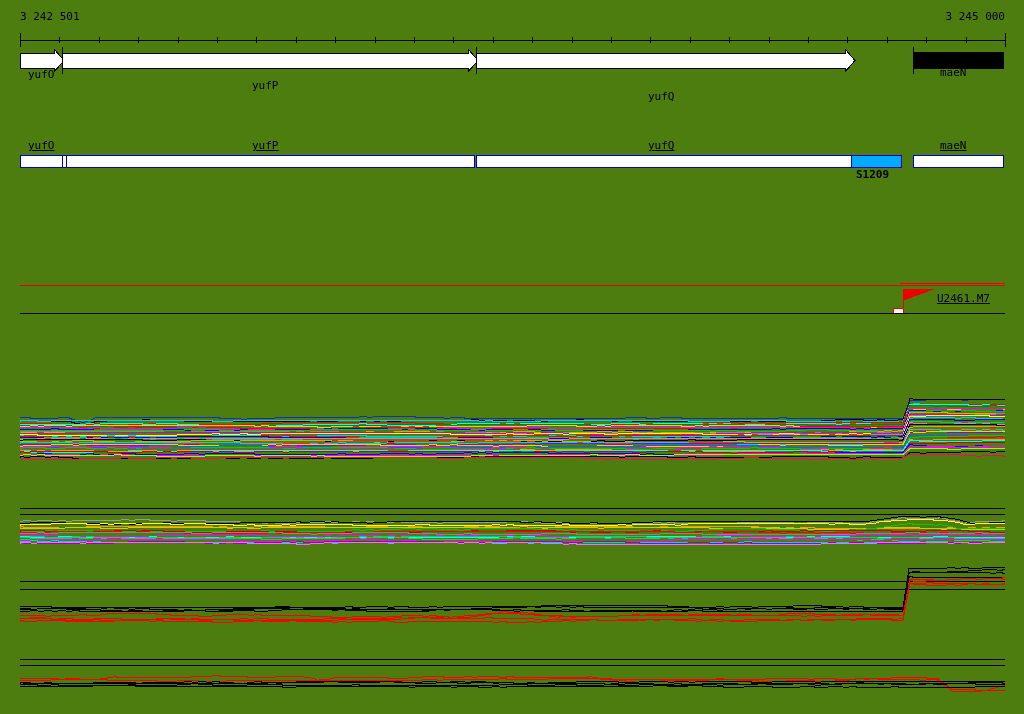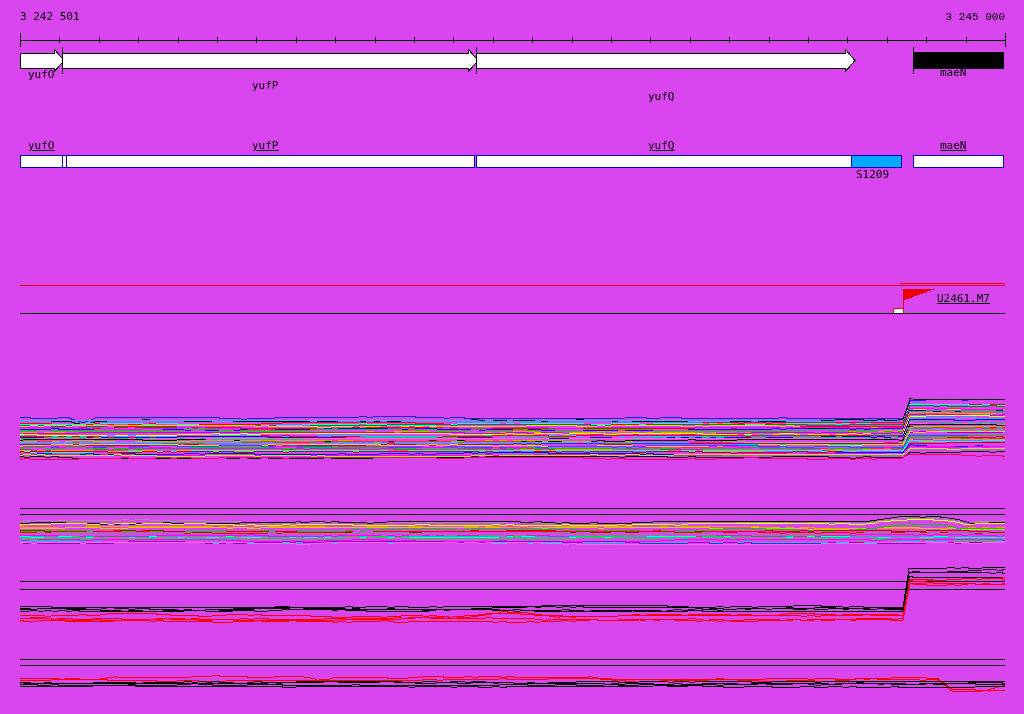--- a/index.html
+++ b/index.html
@@ -1,16 +1,16 @@
 <!DOCTYPE html>
 <html><head>
 <meta charset="utf-8">
 <style>
   html,body{margin:0;padding:0;background:#ffffff;}
-  .canvas{position:relative;width:1024px;height:714px;background:#d946ef;overflow:hidden;
+  .canvas{position:relative;width:1024px;height:714px;background:#4d7c0f;overflow:hidden;
           font-family:"DejaVu Sans Mono","Liberation Mono",monospace;}
   svg{position:absolute;left:0;top:0;}
   .lbl{position:absolute;font-size:11px;line-height:12px;color:#000;white-space:pre;}
   .lbl.u{text-decoration:underline;cursor:pointer;}
 </style>
 </head>
 <body>
 
 <div class="canvas">
   <svg id="plot" width="1024" height="714" viewBox="0 0 1024 714" shape-rendering="crispEdges">
@@ -131,27 +131,27 @@
       <polyline points="20,665.5 20,665.5 27,665.5 34,665.5 41,665.5 48,665.5 55,665.5 62,665.5 69,665.5 76,665.5 83,665.5 90,665.5 97,665.5 104,665.5 111,665.5 118,665.5 125,665.5 132,665.5 139,665.5 146,665.5 153,665.5 160,665.5 167,665.5 174,665.5 181,665.5 188,665.5 195,665.5 202,665.5 209,665.5 216,665.5 223,665.5 230,665.5 237,665.5 244,665.5 251,665.5 258,665.5 265,665.5 272,665.5 279,665.5 286,665.5 293,665.5 300,665.5 307,665.5 314,665.5 321,665.5 328,665.5 335,665.5 342,665.5 349,665.5 356,665.5 363,665.5 370,665.5 377,665.5 384,665.5 391,665.5 398,665.5 405,665.5 412,665.5 419,665.5 426,665.5 433,665.5 440,665.5 447,665.5 454,665.5 461,665.5 468,665.5 475,665.5 482,665.5 489,665.5 496,665.5 503,665.5 510,665.5 517,665.5 524,665.5 531,665.5 538,665.5 545,665.5 552,665.5 559,665.5 566,665.5 573,665.5 580,665.5 587,665.5 594,665.5 601,665.5 608,665.5 615,665.5 622,665.5 629,665.5 636,665.5 643,665.5 650,665.5 657,665.5 664,665.5 671,665.5 678,665.5 685,665.5 692,665.5 699,665.5 706,665.5 713,665.5 720,665.5 727,665.5 734,665.5 741,665.5 748,665.5 755,665.5 762,665.5 769,665.5 776,665.5 783,665.5 790,665.5 797,665.5 804,665.5 811,665.5 818,665.5 825,665.5 832,665.5 839,665.5 846,665.5 853,665.5 860,665.5 867,665.5 874,665.5 881,665.5 888,665.5 895,665.5 902,665.5 909,665.5 916,665.5 923,665.5 930,665.5 937,665.5 944,665.5 951,665.5 958,665.5 965,665.5 972,665.5 979,665.5 986,665.5 993,665.5 1000,665.5 1005,665.5" fill="none" stroke="#000000" stroke-width="1"></polyline>
       <polyline points="20,678.5 20,678.5 27,678.5 34,678.5 41,678.5 48,678.5 55,678.5 62,679.5 69,678.5 76,678.5 83,679.5 90,679.5 95,679.5 97,679.5 104,678.5 111,677.5 115,676.5 118,677.5 125,677.5 132,677.5 139,677.5 146,677.5 153,677.5 160,677.5 167,677.5 174,677.5 181,677.5 188,677.5 195,676.5 202,676.5 209,676.5 216,675.5 223,676.5 230,676.5 237,676.5 244,676.5 251,677.5 258,677.5 265,677.5 272,677.5 279,676.5 286,676.5 293,676.5 300,676.5 300,676.5 307,677.5 314,678.5 318,680.5 321,679.5 328,679.5 335,677.5 342,677.5 345,677.5 349,677.5 356,677.5 363,677.5 370,677.5 377,677.5 384,677.5 391,678.5 398,678.5 405,678.5 412,677.5 419,677.5 426,676.5 433,676.5 440,676.5 447,677.5 454,677.5 461,677.5 468,676.5 475,677.5 482,676.5 489,676.5 496,676.5 503,677.5 510,676.5 517,677.5 524,677.5 531,677.5 538,677.5 545,677.5 552,677.5 559,677.5 566,677.5 573,677.5 580,677.5 587,677.5 590,676.5 594,677.5 601,678.5 608,678.5 615,679.5 622,680.5 629,681.5 635,681.5 636,682.5 643,681.5 650,681.5 657,681.5 664,680.5 671,680.5 678,680.5 685,680.5 692,680.5 699,680.5 706,680.5 713,679.5 720,679.5 727,679.5 734,679.5 741,680.5 748,680.5 755,680.5 762,681.5 769,681.5 776,681.5 783,681.5 790,680.5 797,680.5 804,680.5 811,680.5 818,681.5 825,681.5 830,681.5 832,681.5 839,680.5 846,680.5 853,679.5 858,678.5 860,678.5 867,678.5 874,678.5 881,678.5 888,678.5 895,677.5 902,677.5 909,677.5 916,677.5 923,677.5 930,678.5 937,678.5 938,678.5 944,683.5 951,688.5 953,689.5 958,689.5 965,689.5 972,689.5 979,690.5 985,690.5 986,690.5 993,688.5 1000,686.5 1005,685.5" fill="none" stroke="#ff0000" stroke-width="1"></polyline>
       <polyline points="20,680.5 20,680.5 27,680.5 34,680.5 41,680.5 48,680.5 55,679.5 62,679.5 69,679.5 76,679.5 83,679.5 90,679.5 97,679.5 104,679.5 111,680.5 118,680.5 125,680.5 132,680.5 139,680.5 146,680.5 153,680.5 160,681.5 167,681.5 174,681.5 181,680.5 188,680.5 195,680.5 202,681.5 209,681.5 216,681.5 223,681.5 230,680.5 237,680.5 244,680.5 251,680.5 258,680.5 265,680.5 272,680.5 279,680.5 286,680.5 293,680.5 300,680.5 300,680.5 307,680.5 314,680.5 321,680.5 328,680.5 335,680.5 342,680.5 349,680.5 356,680.5 363,680.5 370,680.5 377,680.5 384,680.5 391,680.5 398,680.5 405,680.5 412,680.5 419,680.5 426,679.5 433,679.5 440,680.5 447,679.5 454,679.5 461,679.5 468,679.5 475,679.5 482,679.5 489,679.5 496,679.5 503,678.5 510,679.5 517,679.5 524,679.5 531,679.5 538,679.5 545,679.5 552,678.5 559,678.5 566,678.5 573,678.5 580,678.5 587,678.5 594,678.5 600,678.5 601,679.5 608,679.5 615,680.5 622,679.5 629,679.5 636,679.5 643,679.5 650,679.5 657,679.5 664,679.5 671,679.5 678,679.5 685,679.5 692,679.5 699,679.5 706,679.5 713,679.5 720,678.5 727,679.5 734,679.5 741,679.5 748,679.5 755,679.5 762,679.5 769,678.5 776,678.5 783,678.5 790,678.5 797,678.5 804,678.5 811,679.5 818,678.5 825,678.5 832,678.5 839,679.5 846,679.5 853,679.5 860,678.5 867,679.5 874,678.5 881,679.5 888,679.5 895,679.5 902,679.5 909,679.5 916,679.5 923,680.5 930,679.5 937,679.5 938,680.5 944,684.5 951,690.5 953,691.5 958,691.5 965,691.5 972,691.5 979,691.5 986,690.5 993,690.5 1000,690.5 1005,690.5" fill="none" stroke="#ff0000" stroke-width="1"></polyline>
       <polyline points="20,682.5 20,682.5 27,682.5 34,683.5 41,683.5 48,682.5 55,683.5 62,683.5 69,683.5 76,683.5 83,683.5 90,683.5 97,683.5 104,683.5 111,683.5 118,683.5 125,683.5 132,683.5 139,683.5 146,683.5 153,683.5 160,683.5 167,683.5 174,683.5 181,683.5 188,683.5 195,683.5 202,683.5 209,683.5 216,683.5 223,683.5 230,683.5 237,683.5 244,683.5 251,683.5 258,683.5 265,683.5 272,682.5 279,683.5 286,682.5 293,682.5 300,681.5 307,681.5 314,681.5 321,681.5 328,681.5 335,681.5 342,681.5 349,681.5 356,681.5 363,681.5 370,681.5 377,681.5 384,681.5 391,681.5 398,682.5 405,682.5 412,682.5 419,682.5 426,681.5 433,681.5 440,682.5 447,682.5 454,682.5 461,683.5 468,683.5 475,682.5 482,682.5 489,682.5 496,682.5 500,682.5 503,682.5 510,682.5 517,683.5 524,683.5 531,683.5 538,683.5 545,683.5 552,682.5 559,682.5 566,682.5 573,682.5 580,681.5 587,681.5 594,681.5 601,681.5 608,681.5 615,681.5 622,682.5 629,682.5 636,682.5 643,681.5 650,681.5 657,681.5 664,681.5 671,682.5 678,681.5 685,681.5 692,682.5 699,681.5 706,681.5 713,681.5 720,681.5 727,681.5 734,681.5 741,681.5 748,681.5 755,682.5 762,682.5 769,682.5 776,681.5 783,681.5 790,681.5 797,681.5 804,681.5 811,681.5 818,682.5 825,681.5 832,681.5 839,681.5 846,681.5 853,681.5 860,681.5 867,681.5 874,681.5 881,681.5 888,681.5 895,681.5 902,681.5 909,681.5 916,681.5 923,681.5 930,681.5 937,681.5 944,681.5 951,681.5 958,681.5 965,681.5 972,681.5 979,681.5 986,681.5 993,681.5 1000,681.5 1005,681.5" fill="none" stroke="#000000" stroke-width="1"></polyline>
       <polyline points="20,683.5 20,682.5 27,683.5 34,683.5 41,683.5 48,683.5 55,683.5 62,683.5 69,683.5 76,683.5 83,683.5 90,683.5 97,682.5 104,682.5 111,682.5 118,682.5 125,682.5 132,682.5 139,683.5 146,682.5 153,682.5 160,682.5 167,682.5 174,682.5 181,682.5 188,681.5 195,682.5 202,681.5 209,682.5 216,681.5 223,682.5 230,682.5 237,683.5 244,683.5 251,682.5 258,681.5 265,682.5 272,682.5 279,682.5 286,682.5 293,682.5 300,682.5 307,682.5 314,682.5 321,682.5 328,681.5 335,681.5 342,682.5 349,682.5 356,682.5 363,682.5 370,682.5 377,682.5 384,681.5 391,681.5 398,681.5 405,682.5 412,682.5 419,683.5 426,683.5 433,683.5 440,682.5 447,682.5 454,681.5 461,681.5 468,682.5 475,681.5 482,681.5 489,682.5 496,683.5 503,682.5 510,682.5 517,683.5 524,683.5 531,682.5 538,683.5 545,683.5 552,683.5 559,683.5 566,683.5 573,683.5 580,683.5 587,683.5 594,683.5 601,683.5 608,684.5 615,683.5 622,684.5 629,683.5 636,683.5 643,683.5 650,683.5 657,684.5 664,684.5 671,684.5 678,683.5 685,684.5 692,684.5 699,684.5 706,683.5 713,683.5 720,683.5 727,683.5 734,683.5 741,684.5 748,684.5 755,684.5 762,683.5 769,683.5 776,684.5 783,684.5 790,684.5 797,683.5 804,683.5 811,684.5 818,685.5 825,684.5 832,684.5 839,683.5 846,683.5 853,683.5 860,682.5 867,683.5 874,683.5 881,684.5 888,683.5 895,684.5 902,684.5 909,684.5 916,684.5 923,683.5 930,683.5 937,683.5 944,683.5 951,683.5 958,683.5 965,683.5 972,682.5 979,682.5 986,682.5 993,682.5 1000,682.5 1005,683.5" fill="none" stroke="#000000" stroke-width="1"></polyline>
       <polyline points="20,684.5 20,684.5 27,684.5 34,684.5 41,685.5 48,685.5 55,684.5 62,685.5 69,685.5 76,685.5 83,685.5 90,685.5 97,685.5 104,685.5 111,685.5 118,685.5 125,685.5 132,684.5 139,685.5 146,685.5 153,685.5 160,685.5 167,685.5 174,685.5 181,684.5 188,684.5 195,683.5 202,684.5 209,684.5 216,685.5 223,685.5 230,685.5 237,685.5 244,685.5 251,684.5 258,684.5 265,684.5 272,684.5 279,684.5 286,685.5 293,685.5 300,685.5 307,685.5 314,685.5 321,685.5 328,685.5 335,685.5 342,685.5 349,685.5 356,684.5 363,685.5 370,685.5 377,685.5 384,685.5 391,685.5 398,685.5 405,685.5 412,685.5 419,685.5 426,685.5 433,685.5 440,685.5 447,685.5 454,685.5 461,685.5 468,685.5 475,685.5 482,685.5 489,685.5 496,685.5 503,684.5 510,684.5 517,684.5 524,684.5 531,685.5 538,685.5 545,685.5 552,685.5 559,684.5 566,684.5 573,684.5 580,685.5 587,685.5 594,685.5 601,685.5 608,684.5 615,684.5 622,685.5 629,685.5 636,685.5 643,684.5 650,684.5 657,684.5 664,684.5 671,685.5 678,685.5 685,685.5 692,685.5 699,685.5 706,684.5 713,684.5 720,685.5 727,684.5 734,684.5 741,684.5 748,684.5 755,683.5 762,683.5 769,684.5 776,683.5 783,683.5 790,683.5 797,683.5 804,683.5 811,683.5 818,683.5 825,683.5 832,684.5 839,684.5 846,683.5 853,683.5 860,683.5 867,683.5 874,683.5 881,683.5 888,683.5 895,683.5 902,683.5 909,684.5 916,684.5 923,684.5 930,683.5 937,684.5 944,684.5 951,683.5 958,683.5 965,683.5 972,683.5 979,684.5 986,684.5 993,684.5 1000,684.5 1005,684.5" fill="none" stroke="#000000" stroke-width="1"></polyline>
       <polyline points="20,686.5 20,686.5 27,686.5 34,686.5 41,686.5 48,686.5 55,686.5 62,686.5 69,686.5 76,686.5 83,686.5 90,686.5 97,685.5 104,685.5 111,685.5 118,685.5 125,685.5 132,685.5 139,686.5 146,686.5 153,686.5 160,686.5 167,686.5 174,686.5 181,686.5 188,686.5 195,686.5 202,686.5 209,686.5 216,686.5 223,686.5 230,686.5 237,686.5 244,686.5 251,686.5 258,686.5 265,686.5 272,686.5 279,686.5 286,687.5 293,687.5 300,686.5 307,686.5 314,686.5 321,686.5 328,686.5 335,686.5 342,686.5 349,686.5 356,686.5 363,686.5 370,686.5 377,686.5 384,686.5 391,686.5 398,686.5 400,686.5 405,686.5 412,687.5 419,686.5 426,686.5 433,686.5 440,686.5 447,686.5 454,687.5 461,686.5 468,686.5 475,686.5 482,687.5 489,687.5 496,686.5 503,687.5 510,686.5 517,686.5 524,686.5 531,686.5 538,686.5 545,686.5 552,686.5 559,686.5 566,686.5 573,686.5 580,686.5 587,686.5 594,686.5 601,686.5 608,686.5 615,686.5 622,686.5 629,686.5 636,686.5 643,686.5 650,686.5 657,685.5 664,685.5 671,686.5 678,686.5 685,686.5 692,685.5 699,685.5 706,686.5 713,686.5 720,686.5 727,687.5 734,687.5 741,687.5 748,686.5 755,686.5 762,686.5 769,686.5 776,687.5 783,687.5 790,687.5 797,687.5 804,686.5 811,686.5 818,687.5 825,687.5 832,686.5 839,686.5 846,687.5 853,686.5 860,687.5 867,687.5 874,687.5 881,687.5 888,687.5 895,686.5 902,687.5 909,687.5 916,687.5 923,687.5 930,687.5 937,687.5 944,687.5 951,687.5 958,687.5 965,687.5 972,687.5 979,686.5 986,686.5 993,686.5 1000,686.5 1005,686.5" fill="none" stroke="#000000" stroke-width="1"></polyline>
     </svg>
 
   <div class="lbl" style="left: 20px; top: 11px;">3 242 501</div>
-  <div class="lbl" style="left: 1005px; top: 11px; transform: translateX(-100%); font-family: Liberation Mono, monospace;">3 245 000</div>
+  <div class="lbl" style="left: 1005px; top: 11px; transform: translateX(-100%);">3 245 000</div>
 
   <div class="lbl" style="left: 28px; top: 69px;">yufO</div>
   <div class="lbl" style="left: 252px; top: 80px;">yufP</div>
   <div class="lbl" style="left: 648px; top: 91px;">yufQ</div>
   <div class="lbl" style="left: 940px; top: 67px;">maeN</div>
 
   <div class="lbl u" style="left: 28px; top: 140px;">yufO</div>
   <div class="lbl u" style="left: 252px; top: 140px;">yufP</div>
   <div class="lbl u" style="left: 648px; top: 140px;">yufQ</div>
-  <div class="lbl" style="left: 856px; top: 169px;">S1209</div>
+  <div class="lbl" style="left: 856px; top: 169px; font-weight: bold;">S1209</div>
   <div class="lbl u" style="left: 940px; top: 140px;">maeN</div>
 
   <div class="lbl" style="left: 937px; top: 293px; text-decoration: underline;">U2461.M7</div>
 </div>
 
 </body></html>

